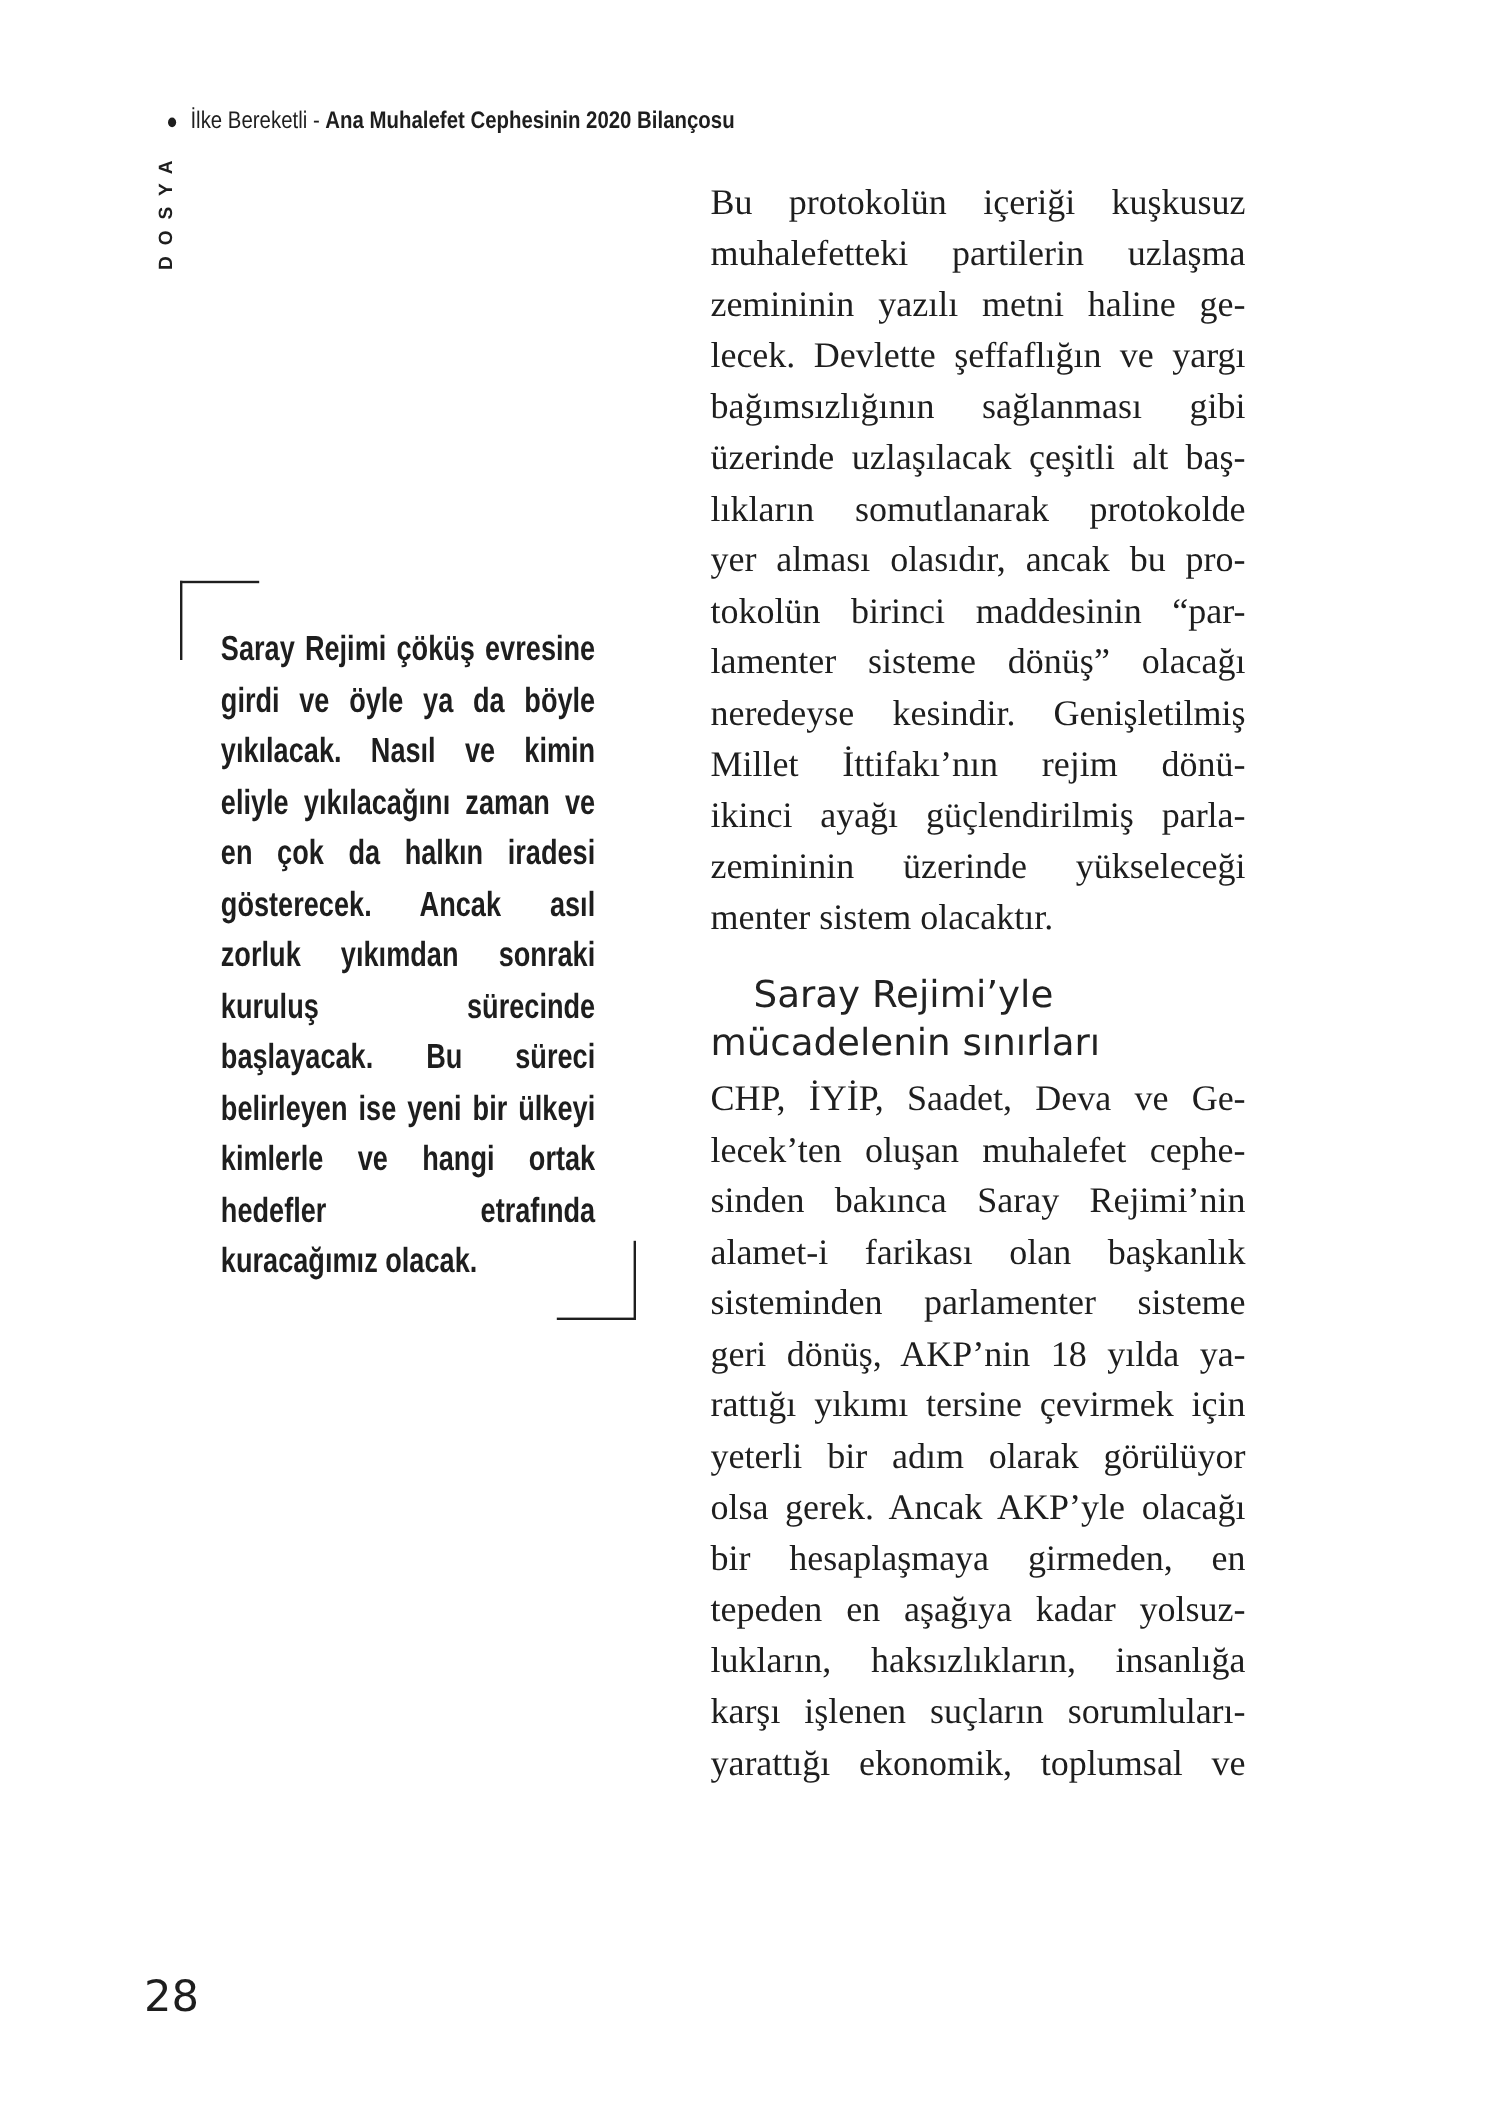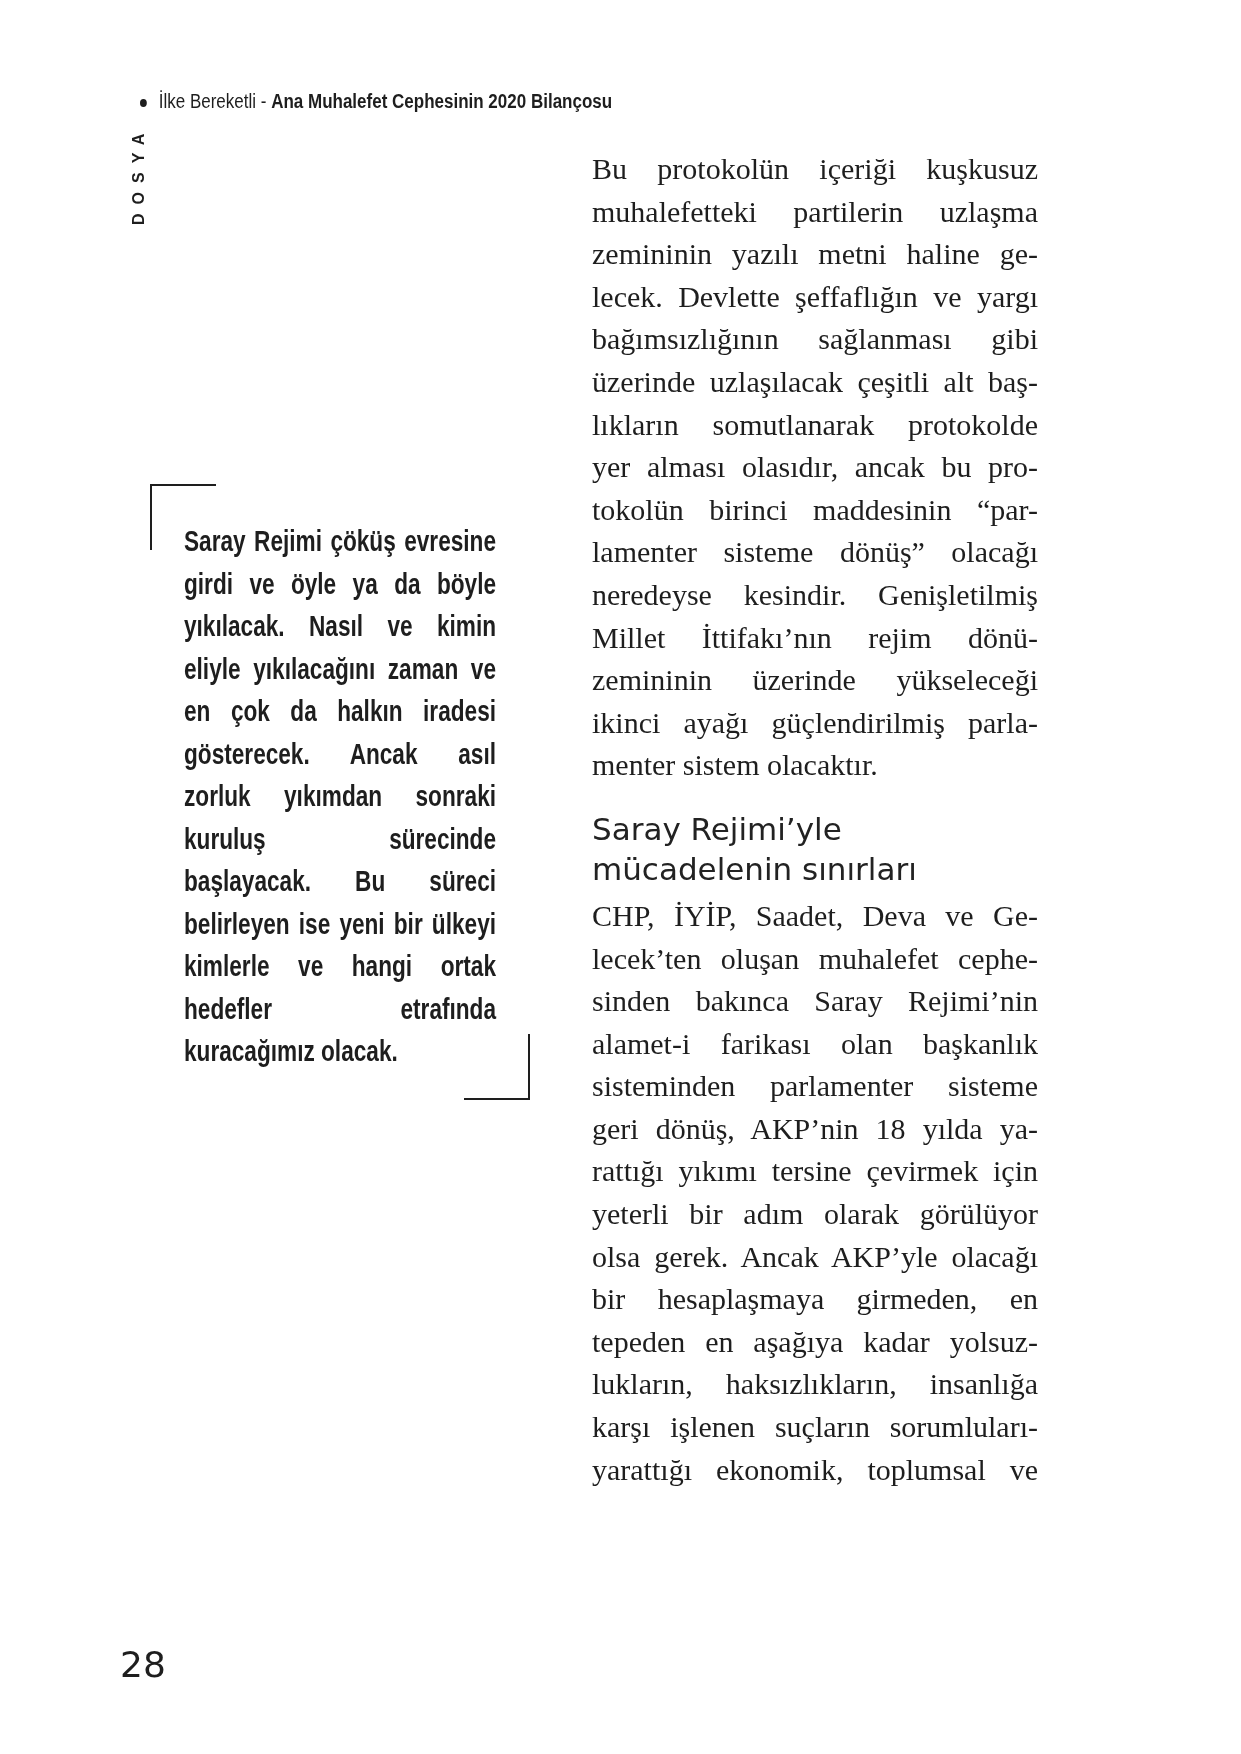--- a/index.html
+++ b/index.html
@@ -49,26 +49,26 @@
       <span class="line">zemininin yazılı metni haline ge-</span>
       <span class="line">lecek. Devlette şeffaflığın ve yargı</span>
       <span class="line">bağımsızlığının sağlanması gibi</span>
       <span class="line">üzerinde uzlaşılacak çeşitli alt baş-</span>
       <span class="line">lıkların somutlanarak protokolde</span>
       <span class="line">yer alması olasıdır, ancak bu pro-</span>
       <span class="line">tokolün birinci maddesinin “par-</span>
       <span class="line">lamenter sisteme dönüş” olacağı</span>
       <span class="line">neredeyse kesindir. Genişletilmiş</span>
       <span class="line">Millet İttifakı’nın rejim dönü-</span>
+      <span class="line">ikinci ayağı güçlendirilmiş parla-</span>
       <span class="line">zemininin üzerinde yükseleceği</span>
-      <span class="line">ikinci ayağı güçlendirilmiş parla-</span>
       <span class="line last">menter sistem olacaktır.</span>
     </p>
   <h2 class="section" id="h2">
-      <span style="display: block;">Saray Rejimi’yle</span>
+      <span style="display: block; margin-left: 36px;">Saray Rejimi’yle</span>
       <span style="display: block;">mücadelenin sınırları</span>
     </h2>
   <p id="p2">
       <span class="line">CHP, İYİP, Saadet, Deva ve Ge-</span>
       <span class="line">lecek’ten oluşan muhalefet cephe-</span>
       <span class="line">sinden bakınca Saray Rejimi’nin</span>
       <span class="line">alamet-i farikası olan başkanlık</span>
       <span class="line">sisteminden parlamenter sisteme</span>
       <span class="line">geri dönüş, AKP’nin 18 yılda ya-</span>
       <span class="line">rattığı yıkımı tersine çevirmek için</span>

